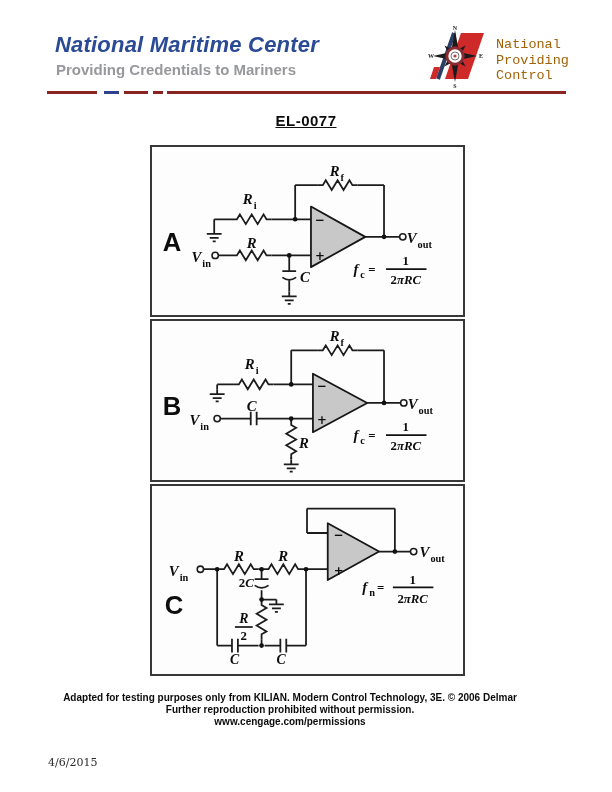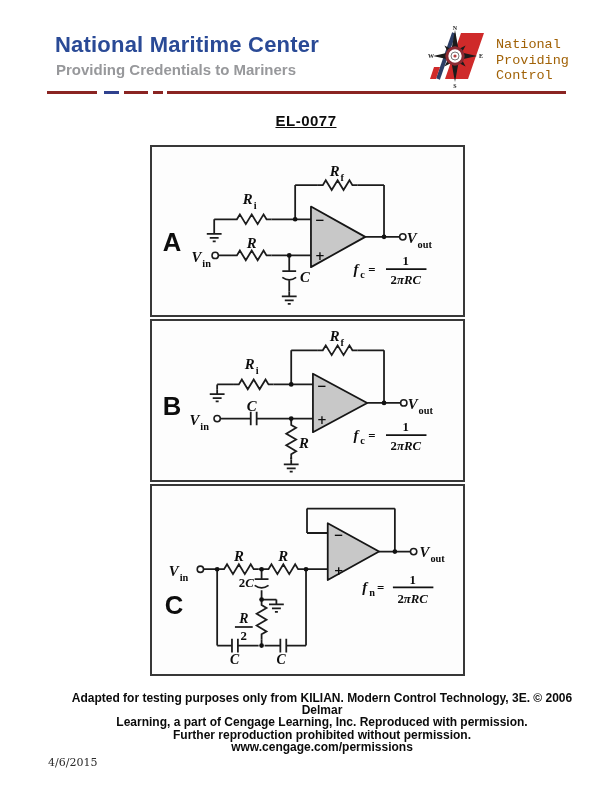--- a/index.html
+++ b/index.html
@@ -1,21 +1,21 @@
 <!DOCTYPE html>
 <html><head>
 <meta charset="utf-8">
 <style>
   html,body{margin:0;padding:0;background:#e8e8e8;}
   .page{position:relative;width:612px;height:792px;background:#ffffff;margin:0 auto;
         font-family:"Liberation Sans",sans-serif;overflow:hidden;}
 
   
   .hdr-title{position:absolute;left:55px;top:32px;font-size:22px;font-weight:bold;
-             color:#2a4a96;letter-spacing:.2px;}
+             color:#2a4a96;letter-spacing:.2px;font-style:italic;}
   .hdr-sub{position:absolute;left:56px;top:61px;font-size:15px;color:#97989b;font-weight:bold;}
   .logo-wrap{position:absolute;left:428px;top:23px;width:160px;height:66px;}
   .logo-svg{position:absolute;left:0;top:2px;}
   .logo-text{position:absolute;left:68px;top:14px;font-family:Liberation Mono, monospace;
              font-size:13.5px;line-height:15.5px;color:#a16207;}
   .divider{position:absolute;left:47px;top:91px;width:519px;height:3.3px;
      background:linear-gradient(90deg,
        #8a2422 0 9.6%, #ffffff 9.6% 10.9%, #2f418e 10.9% 13.9%, #ffffff 13.9% 14.8%,
        #8a2422 14.8% 19.5%, #ffffff 19.5% 20.4%, #8a2422 20.4% 22.3%, #ffffff 22.3% 23.2%,
        #8a2422 23.2% 100%);}
@@ -42,22 +42,22 @@
   .lbl{font:italic 700 15px "Liberation Serif",serif;}
   .lb2{font:italic 700 14px "Liberation Serif",serif;}
   .sb{font:700 10.5px "Liberation Serif",serif;}
   .nm{font:700 13px "Liberation Serif",serif;}
   .it{font-style:italic;}
   .pm{font:700 12px "DejaVu Sans",sans-serif;}
   .bigl{font:700 26px "Liberation Sans",sans-serif;}
   .cmp{font:700 6px "Liberation Serif",serif;fill:#1b1b1b;}
 
   
-  .footer{position:absolute;left:52px;top:692px;width:540px;text-align:center;
-          font-size:12px;font-weight:bold;color:#0b0b0b;line-height:12.2px;}
+  .footer{position:absolute;left:20px;top:692px;width:540px;text-align:center;
+          font-size:10px;font-weight:bold;color:#0b0b0b;line-height:12.2px;}
   .date{position:absolute;left:48px;top:756px;font-family:"DejaVu Serif",serif;
         font-size:11px;color:#2b2b2b;}
 </style>
 </head>
 <body>
 
 <svg width="0" height="0" style="position:absolute" aria-hidden="true">
   <defs>
     <g id="rh" class="w">
         <path d="M-20 0 H-15 L-12 -5 L-6 5 L0 -5 L6 5 L12 -5 L15 0 H20"></path>
@@ -217,19 +217,18 @@
       <text class="nm" x="228" y="108">=</text>
       <path class="fb" d="M244 103.5 H285"></path>
       <text class="nm" x="264" y="100" text-anchor="middle">1</text>
       <text class="nm" x="264" y="119" text-anchor="middle"><tspan>2</tspan><tspan class="it">πRC</tspan></text>
       <text class="bigl" x="13" y="131">C</text>
     </svg>
   </div>
 
   <div class="footer">
     <div>Adapted for testing purposes only from KILIAN. Modern Control Technology, 3E. © 2006 Delmar</div>
-    <div>Learning, a part of Cengage Learning, Inc. Reproduced with permission.</div>
     <div>Further reproduction prohibited without permission.</div>
     <div>www.cengage.com/permissions</div>
   </div>
   <div class="date">4/6/2015</div>
 
 </div>
 
 </body></html>

